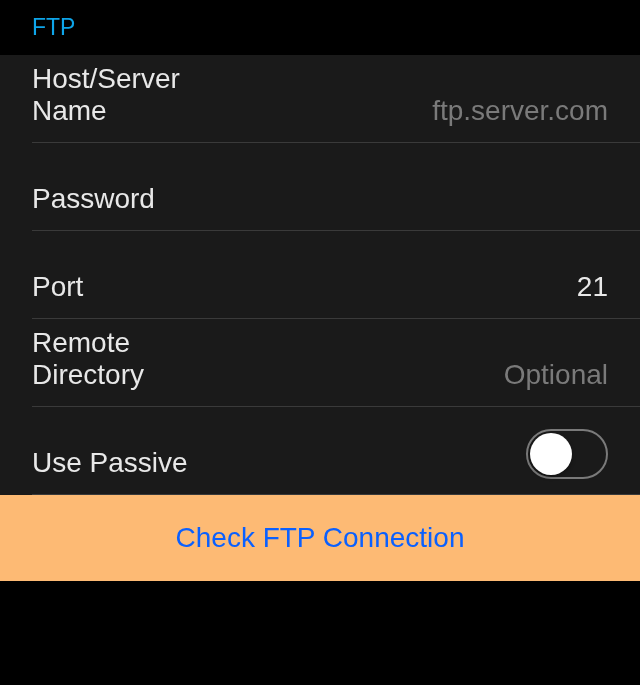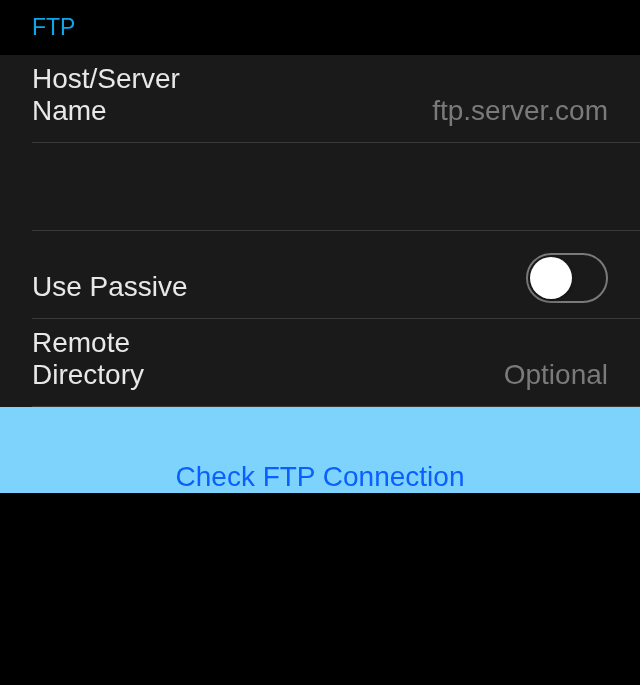--- a/index.html
+++ b/index.html
@@ -77,24 +77,24 @@
       height: 42px;
       border-radius: 50%;
       background: #fff;
       position: absolute;
       top: 1.5px;
       left: 2px;
       box-shadow: 0 2px 4px rgba(0,0,0,0.3);
     }
     .action-row {
       display: flex;
-      align-items: flex-end;
+      align-items: center;
       justify-content: center;
       height: 86px;
-      background: #7dd3fc;
+      background: #fdba74;
     }
     .action-link {
       color: #0a60ff;
       font-size: 28px;
       font-weight: 400;
       text-decoration: none;
       cursor: pointer;
     }
     .bottom-gap {
       height: 14px;
@@ -110,34 +110,39 @@
 
 <div class="settings-group">
 
   <div class="row">
     <span class="row-label">Host/Server Name</span>
     <input class="row-value" type="text" placeholder="ftp.server.com" style="">
   </div>
 
 
   <div class="row">
+    <span class="row-label">Password</span>
     <input class="row-value" type="password" style="">
   </div>
 
+  <div class="row">
+    <span class="row-label">Port</span>
+    <input class="row-value" type="text" style="color: rgb(232, 232, 232);" value="21">
+  </div>
+
+  <div class="row">
+    <span class="row-label">Remote Directory</span>
+    <input class="row-value" type="text" placeholder="Optional" style="">
+  </div>
 
   <div class="row">
     <span class="row-label">Use Passive</span>
     <div class="toggle">
       <div class="toggle-knob"></div>
     </div>
-  </div>
-
-  <div class="row">
-    <span class="row-label">Remote Directory</span>
-    <input class="row-value" type="text" placeholder="Optional" style="">
   </div>
 
   <div class="action-row">
     <a class="action-link">Check FTP Connection</a>
   </div>
 
 </div>
 
 <div class="bottom-gap"></div>
 

